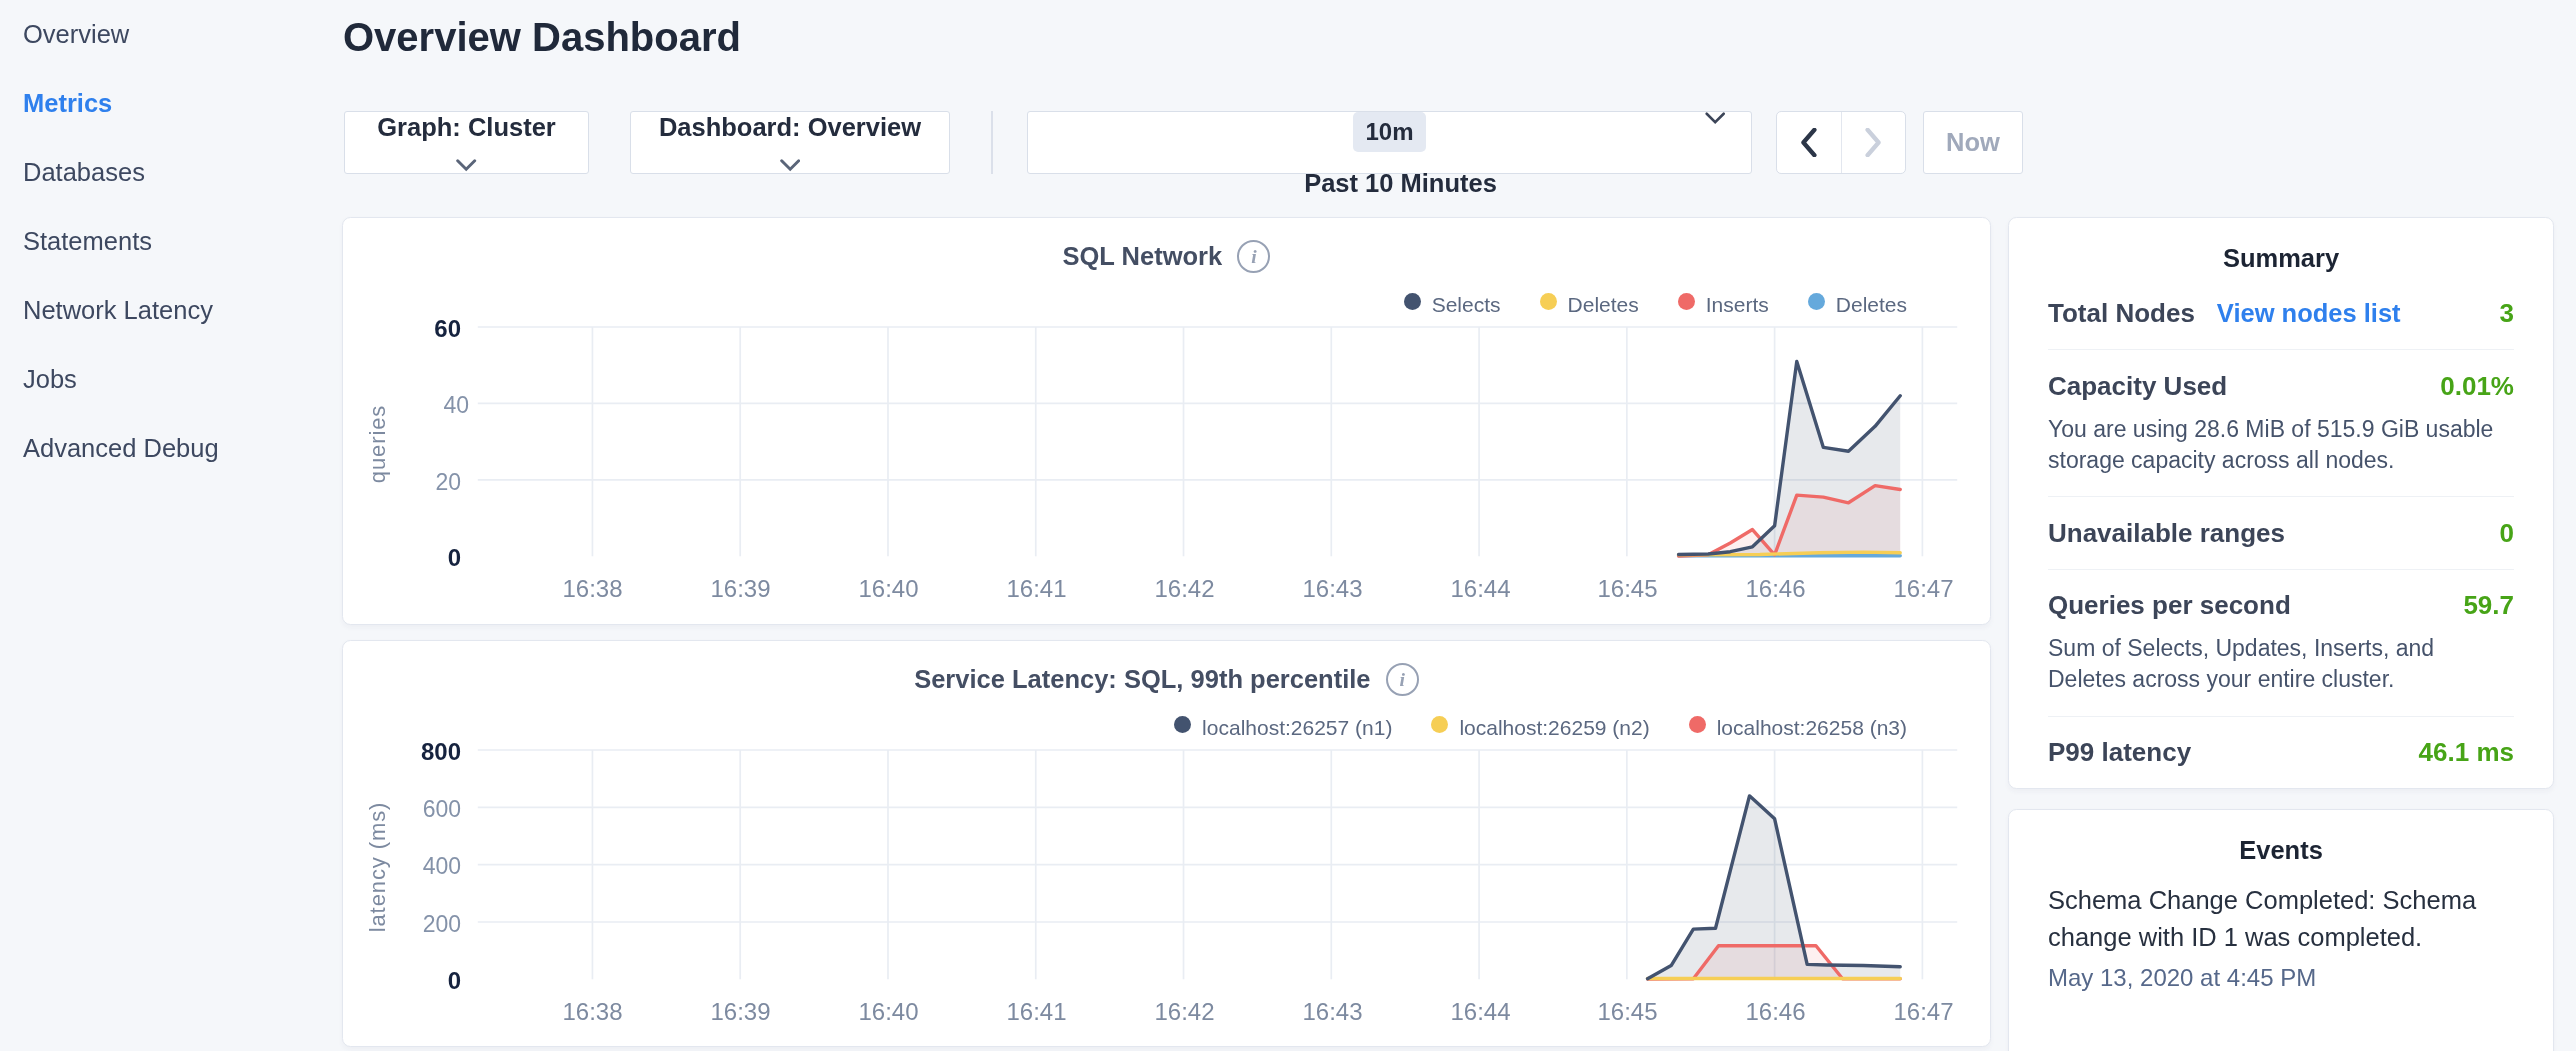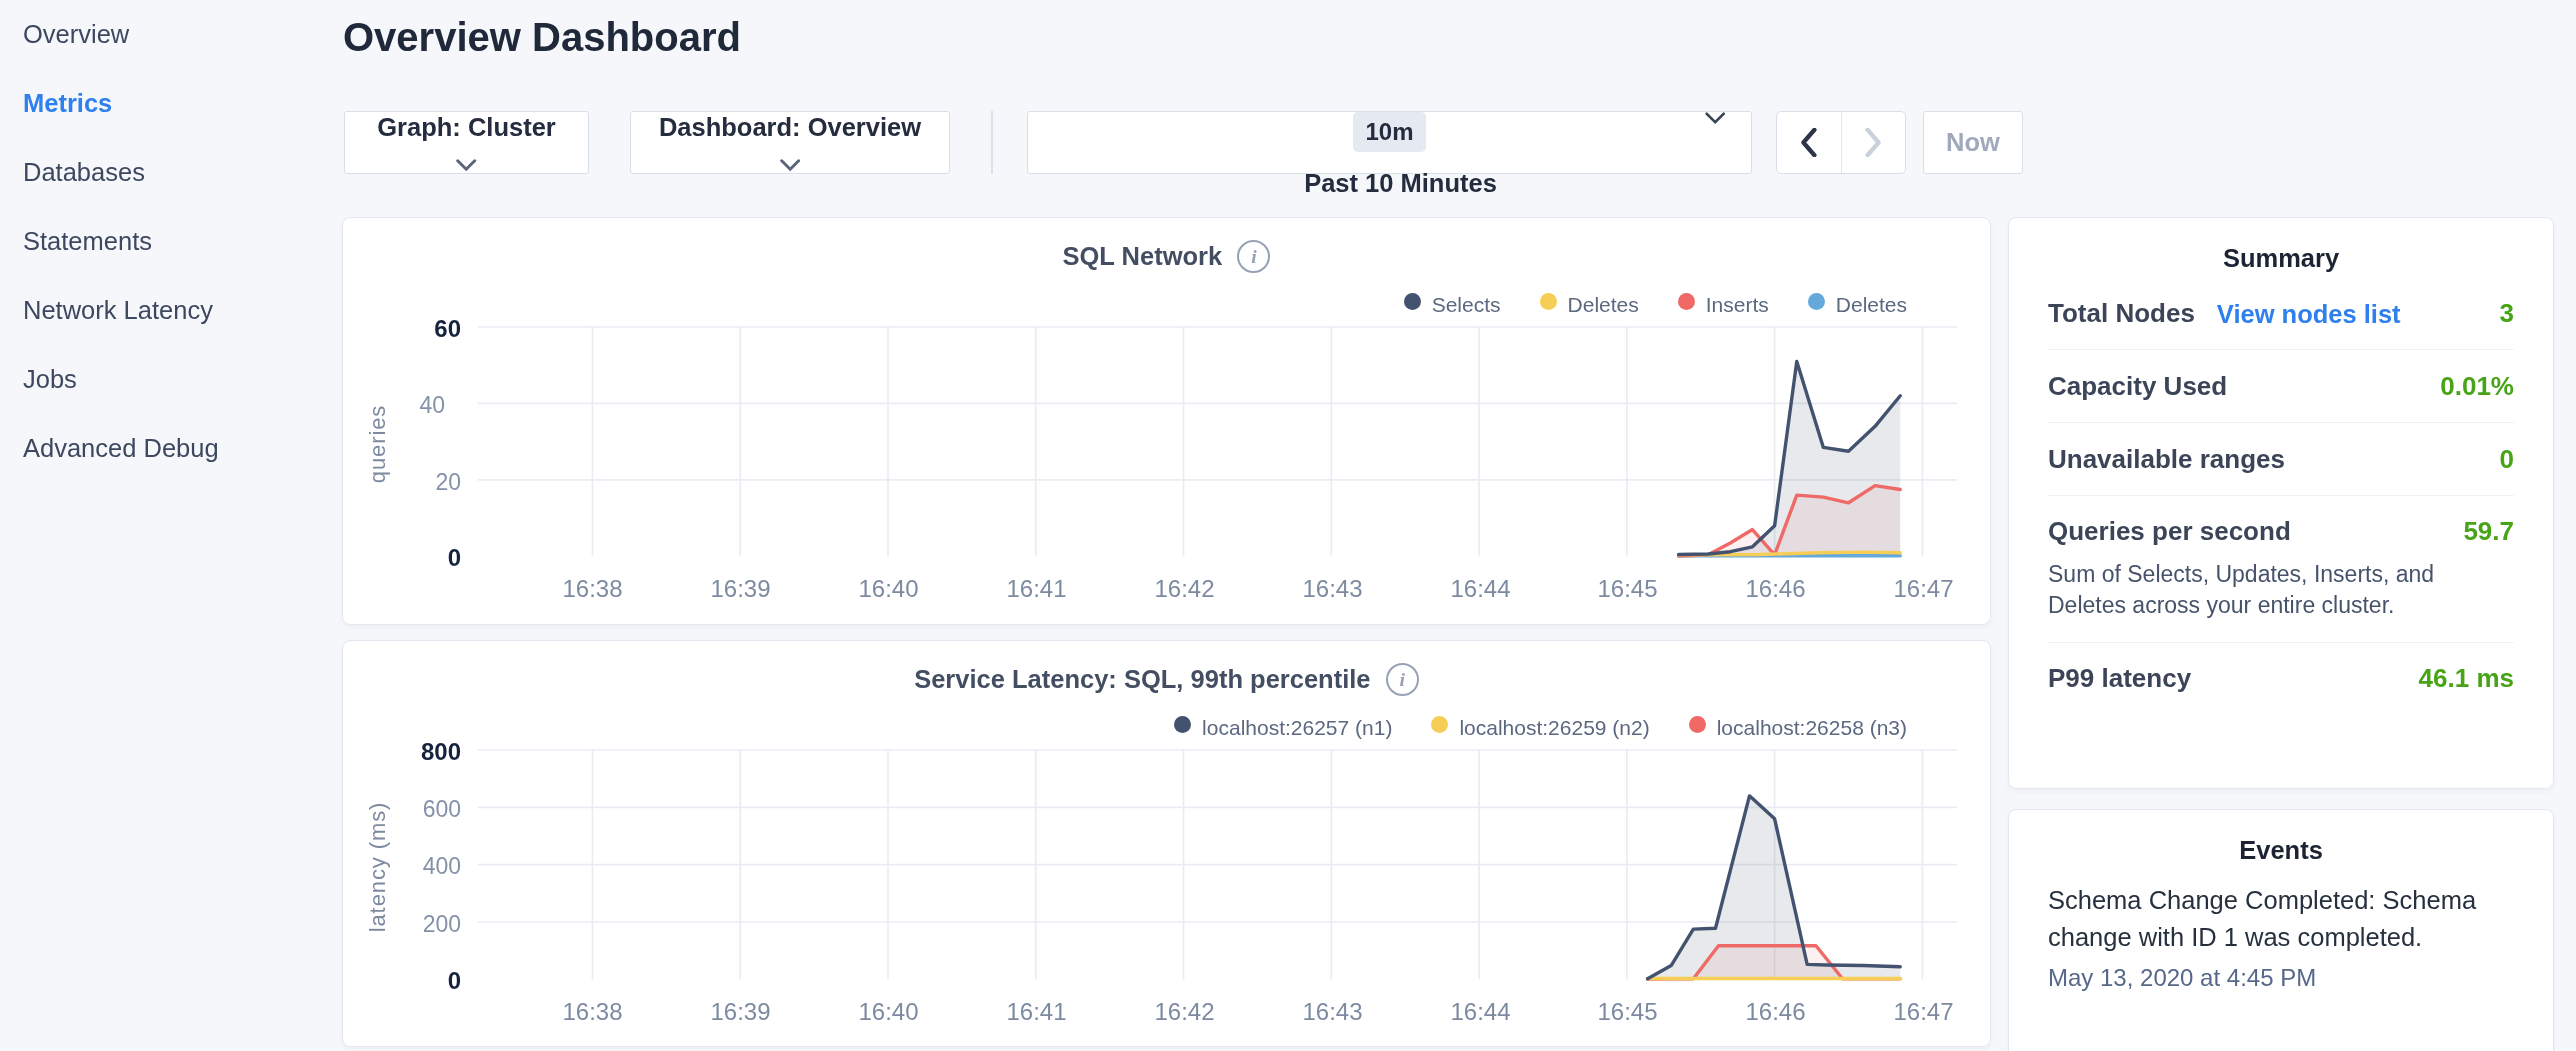--- a/index.html
+++ b/index.html
@@ -54,21 +54,21 @@
   .xtick{position:absolute;width:119px;text-align:center;font-size:24px;color:#7d8aa0;}
   .ylab{position:absolute;left:357px;width:37px;display:flex;align-items:center;justify-content:center;}
   .ylab span{transform:rotate(-90deg);white-space:nowrap;font-size:22px;color:#7d8aa0;letter-spacing:0.9px;}
 
   
   .summary-card{left:2008px;top:217px;width:546px;height:572px;padding:0 39px;}
   .events-card{left:2008px;top:809px;width:546px;height:306px;padding:0 39px;}
   .panel-title{margin:25.5px 0 5.1px 0;text-align:center;font-size:25.5px;font-weight:700;color:#1c2433;}
   .srow{padding:20.4px 0;}
   .srow + .srow{border-top:1.7px solid #eef1f5;}
-  .srow-top{display:flex;align-items:flex-end;}
+  .srow-top{display:flex;align-items:center;}
   .slabel{font-size:26px;font-weight:700;color:#3c4558;}
   .slink{font-size:25.5px;font-weight:600;color:#2f80ed;margin-left:22px;cursor:pointer;text-decoration:none;}
   .svalue{margin-left:auto;font-size:26px;font-weight:700;color:#47a417;}
   .sdesc{margin:12px 0 0 0;font-size:23px;line-height:31px;color:#46536b;}
   .event-text{margin:17px 0 0 0;font-size:25.5px;line-height:37px;color:#27303f;}
   .event-time{margin:8.5px 0 0 0;font-size:24px;color:#56688a;}
 </style>
 </head>
 <body>
 
@@ -167,21 +167,21 @@
           <line x1="0" y1="0" x2="1742" y2="0" stroke="#e9edf3" stroke-width="2"></line>
           <path d="M 1413.8999999999999 270 L 1413.9 269.6 L 1448.7 268.2 L 1474.8 254.3 L 1500.9 238.5 L 1527.0 268.2 L 1553.1 198.0 L 1584.4 200.3 L 1614.0 207.0 L 1645.3 186.8 L 1674.9 191.3 L 1674.9 270 Z" fill="rgba(239,106,103,0.10)" stroke="none"></path>
           <path d="M 1413.8999999999999 270 L 1413.9 267.8 L 1448.7 267.3 L 1474.8 264.6 L 1500.9 258.8 L 1527.0 234.0 L 1553.1 40.5 L 1584.4 141.8 L 1614.0 146.3 L 1645.3 117.0 L 1674.9 81.0 L 1674.9 270 Z" fill="rgba(67,83,111,0.13)" stroke="none"></path>
           <polyline points="1413.9,269.3 1674.9,269.3" fill="none" stroke="#65a9dc" stroke-width="4" stroke-linejoin="round" stroke-linecap="round"></polyline>
           <polyline points="1413.9,269.6 1448.7,268.2 1474.8,254.3 1500.9,238.5 1527.0,268.2 1553.1,198.0 1584.4,200.3 1614.0,207.0 1645.3,186.8 1674.9,191.3" fill="none" stroke="#ef6a67" stroke-width="4" stroke-linejoin="round" stroke-linecap="round"></polyline>
           <polyline points="1413.9,268.2 1509.6,267.8 1579.2,265.9 1631.4,265.1 1674.9,265.9" fill="none" stroke="#f6ce55" stroke-width="4" stroke-linejoin="round" stroke-linecap="round"></polyline>
           <polyline points="1413.9,267.8 1448.7,267.3 1474.8,264.6 1500.9,258.8 1527.0,234.0 1553.1,40.5 1584.4,141.8 1614.0,146.3 1645.3,117.0 1674.9,81.0" fill="none" stroke="#43536f" stroke-width="4" stroke-linejoin="round" stroke-linecap="round"></polyline>
         </svg>
         <div class="ytick strong" style="top:340px;left:24px;">0</div>
         <div class="ytick" style="top:264px;left:24px;">20</div>
-        <div class="ytick" style="top:187px;left:8px;">40</div>
+        <div class="ytick" style="top:187px;left:32px;">40</div>
         <div class="ytick strong" style="top:111px;left:24px;">60</div>
         <div class="xtick" style="left:190px;top:357px;">16:38</div>
         <div class="xtick" style="left:338px;top:357px;">16:39</div>
         <div class="xtick" style="left:486px;top:357px;">16:40</div>
         <div class="xtick" style="left:634px;top:357px;">16:41</div>
         <div class="xtick" style="left:782px;top:357px;">16:42</div>
         <div class="xtick" style="left:930px;top:357px;">16:43</div>
         <div class="xtick" style="left:1078px;top:357px;">16:44</div>
         <div class="xtick" style="left:1225px;top:357px;">16:45</div>
         <div class="xtick" style="left:1373px;top:357px;">16:46</div>
@@ -262,20 +262,21 @@
             <span class="slabel">Total Nodes</span>
             <a class="slink" style="color: rgb(47, 128, 237);">View nodes list</a>
             <span class="svalue" style="color: rgb(71, 164, 23);">3</span>
           </div>
         </div>
         <div class="srow">
           <div class="srow-top">
             <span class="slabel">Capacity Used</span>
             <span class="svalue" style="color: rgb(71, 164, 23);">0.01%</span>
           </div>
+          <p class="sdesc">You are using 28.6 MiB of 515.9 GiB usable storage capacity across all nodes.</p>
         </div>
         <div class="srow">
           <div class="srow-top">
             <span class="slabel">Unavailable ranges</span>
             <span class="svalue" style="color: rgb(71, 164, 23);">0</span>
           </div>
         </div>
         <div class="srow">
           <div class="srow-top">
             <span class="slabel">Queries per second</span>

